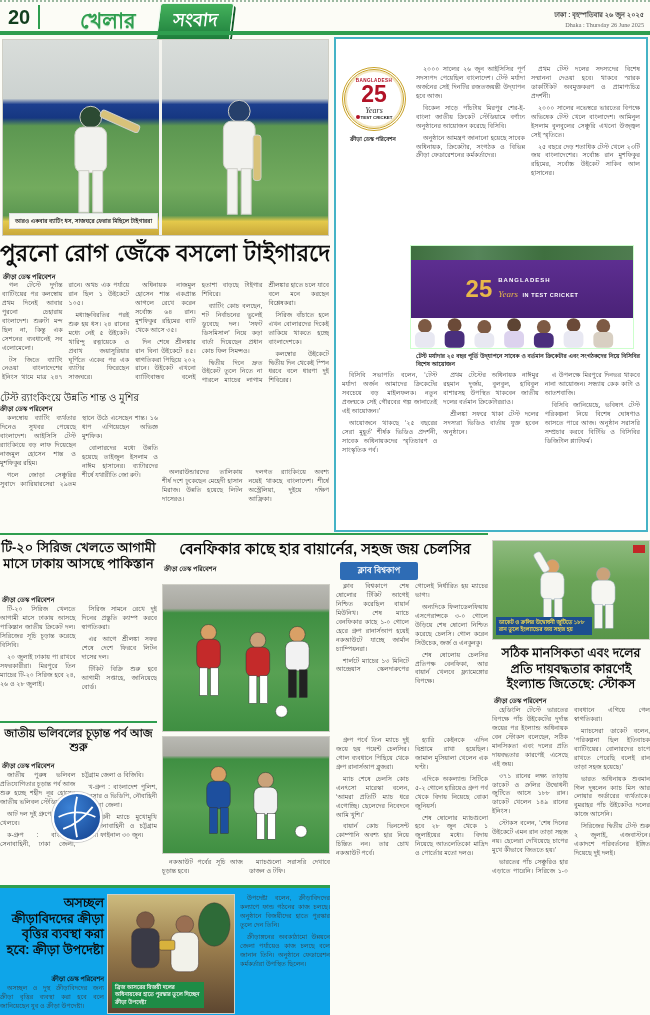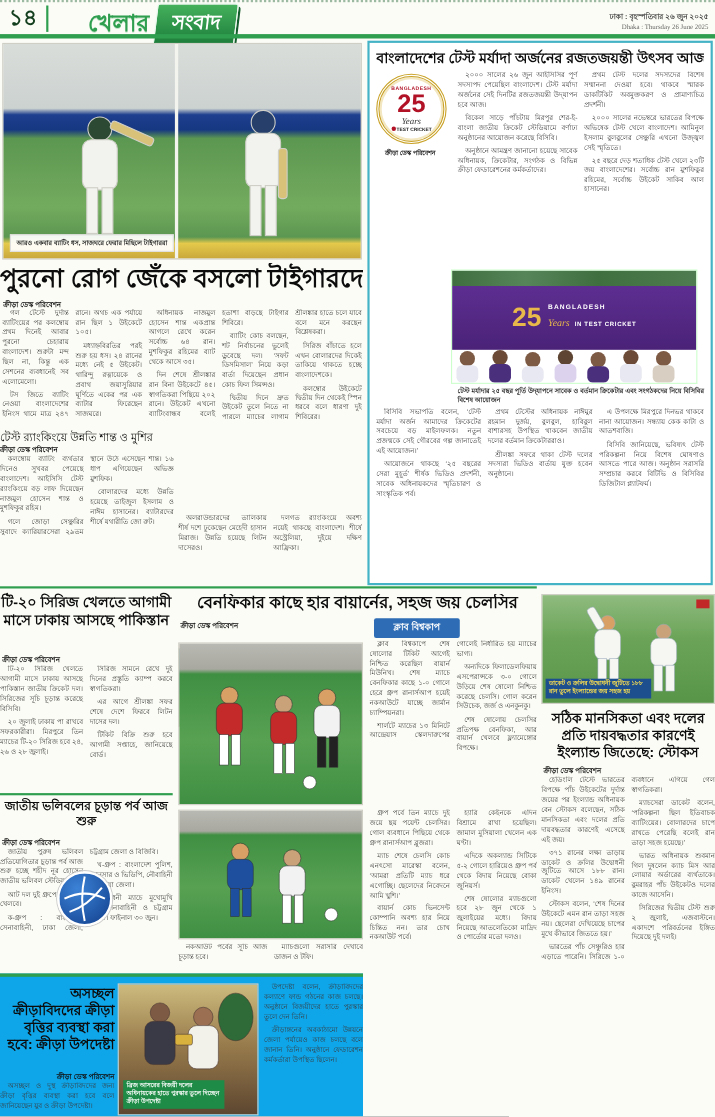--- a/index.html
+++ b/index.html
@@ -4,21 +4,21 @@
 <style>
   *{margin:0;padding:0;box-sizing:border-box}
   html,body{background:#9a9a9a}
   .page{position:relative;width:650px;height:1015px;margin:0 auto;background:#fcfcf6;
         font-family:"Liberation Sans",sans-serif;overflow:hidden;color:#222}
   .abs{position:absolute}
   
   .header{position:absolute;left:0;top:0;width:650px;height:31px;border-top:2px dotted #9bb8a0;background:#fcfcf6}
   .pagenum{position:absolute;left:8px;top:3px;font-size:20px;font-weight:bold;color:#133f1f;
            padding-right:8px;border-right:2px solid #2f9e4f;line-height:1.2}
-  .masthead{position:absolute;left:80px;top:1px;display:flex;align-items:center;gap:5px}
+  .masthead{position:absolute;left:80px;top:1px;display:flex;align-items:center;gap:22px}
   .mast1{font-size:21px;font-weight:bold;color:#2f9e4f;text-shadow:0 1px 0 #bfe3c7}
   .mast2{font-size:18px;font-weight:bold;color:#fff;background:linear-gradient(180deg,#44b15c,#1c7c3a);
          padding:2px 14px 4px;transform:skewX(-7deg);border:1px solid #e8f7ec;border-radius:3px;
          box-shadow:2px 3px 0 #145c2b}
   .dates{position:absolute;right:6px;top:7px;text-align:right}
   .date-bn{font-size:6.6px;font-weight:bold;color:#444}
   .date-en{font-size:6.2px;color:#666;font-family:"Liberation Serif",serif}
   .greenbar{position:absolute;left:0;top:31px;width:650px;height:4px;background:#2f9e4f}
   .grule{background:#2f9e4f}
   
@@ -74,21 +74,21 @@
            box-shadow:0 0 0 1px #ccc}
   .vb-logo svg{width:100%;height:100%}
   .figs{position:absolute;left:0;top:0;width:100%;height:100%}
 </style>
 </head>
 <body>
 
 <div class="page">
 
   <div class="header">
-    <div class="pagenum">১৪</div>
+    <div class="pagenum">20</div>
     <div class="masthead">
       <span class="mast1">খেলার</span>
       <span class="mast2">সংবাদ</span>
     </div>
     <div class="dates">
       <div class="date-bn">ঢাকা : বৃহস্পতিবার ২৬ জুন ২০২৫</div>
       <div class="date-en">Dhaka : Thursday 26 June 2025</div>
     </div>
   </div>
   <div class="greenbar"></div>
@@ -143,21 +143,20 @@
       </g>
     </svg>
     <div class="capbox-w" style="font-size:5.5px">গলে জোড়া সেঞ্চুরিতে ক্যারিয়ারসেরা অবস্থানে শান্ত</div>
   </div>
   <div class="bt c2 abs" style="left:162px;top:468px;width:167px;height:64px">
       <p>অলরাউন্ডারদের তালিকায় শীর্ষ দশে ঢুকেছেন মেহেদী হাসান মিরাজ। উন্নতি হয়েছে লিটন দাসেরও।</p>
       <p>দলগত র‍্যাংকিংয়ে অবশ্য নয়েই থাকছে বাংলাদেশ। শীর্ষে অস্ট্রেলিয়া, দুইয়ে দক্ষিণ আফ্রিকা।</p>
     </div>
 
   <div class="jubilee">
-    <div class="hl nowrap" style="font-size:13px">বাংলাদেশের টেস্ট মর্যাদা অর্জনের রজতজয়ন্তী উৎসব আজ</div>
     <div class="logo25">
       <div class="l-country">BANGLADESH</div>
       <div class="l-num">25</div>
       <div class="l-years">Years</div>
       <div class="l-tag"><span class="l-dot"></span><span>TEST CRICKET</span></div>
     </div>
     <div class="byline" style="position:absolute;left:2px;top:96px;width:70px;text-align:center;font-size:5.6px">ক্রীড়া ডেস্ক পরিবেশন</div>
     <div class="bt c2" style="position:absolute;left:80px;top:26px;width:224px;height:176px">
         <p>২০০০ সালের ২৬ জুন আইসিসির পূর্ণ সদস্যপদ পেয়েছিল বাংলাদেশ। টেস্ট মর্যাদা অর্জনের সেই দিনটির রজতজয়ন্তী উদ্‌যাপন হবে আজ।</p>
         <p>বিকেল সাড়ে পাঁচটায় মিরপুর শের-ই-বাংলা জাতীয় ক্রিকেট স্টেডিয়ামে বর্ণাঢ্য অনুষ্ঠানের আয়োজন করেছে বিসিবি।</p>

